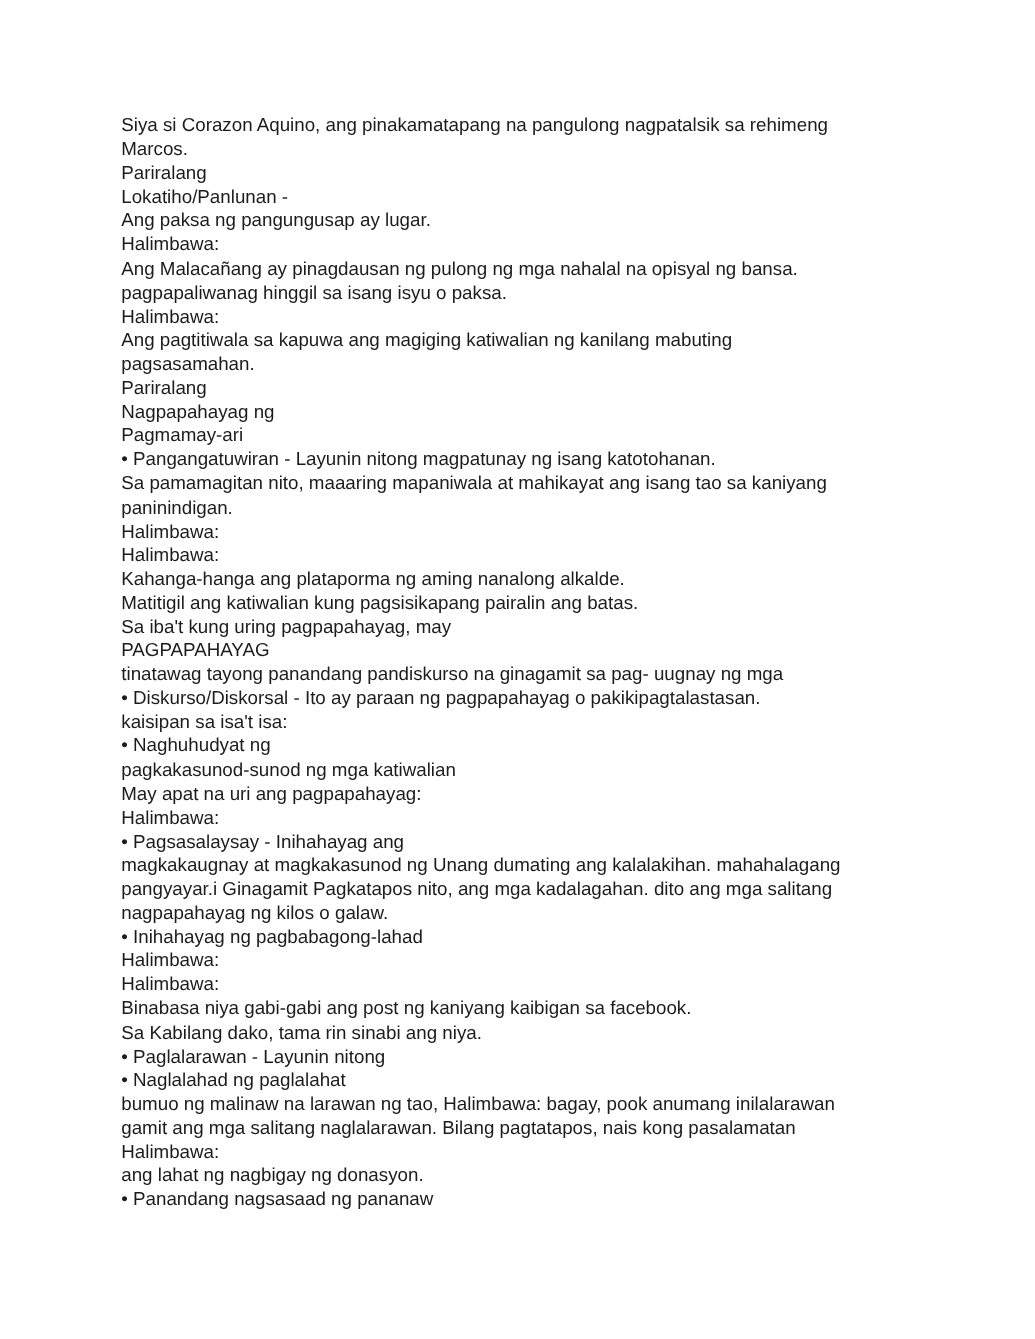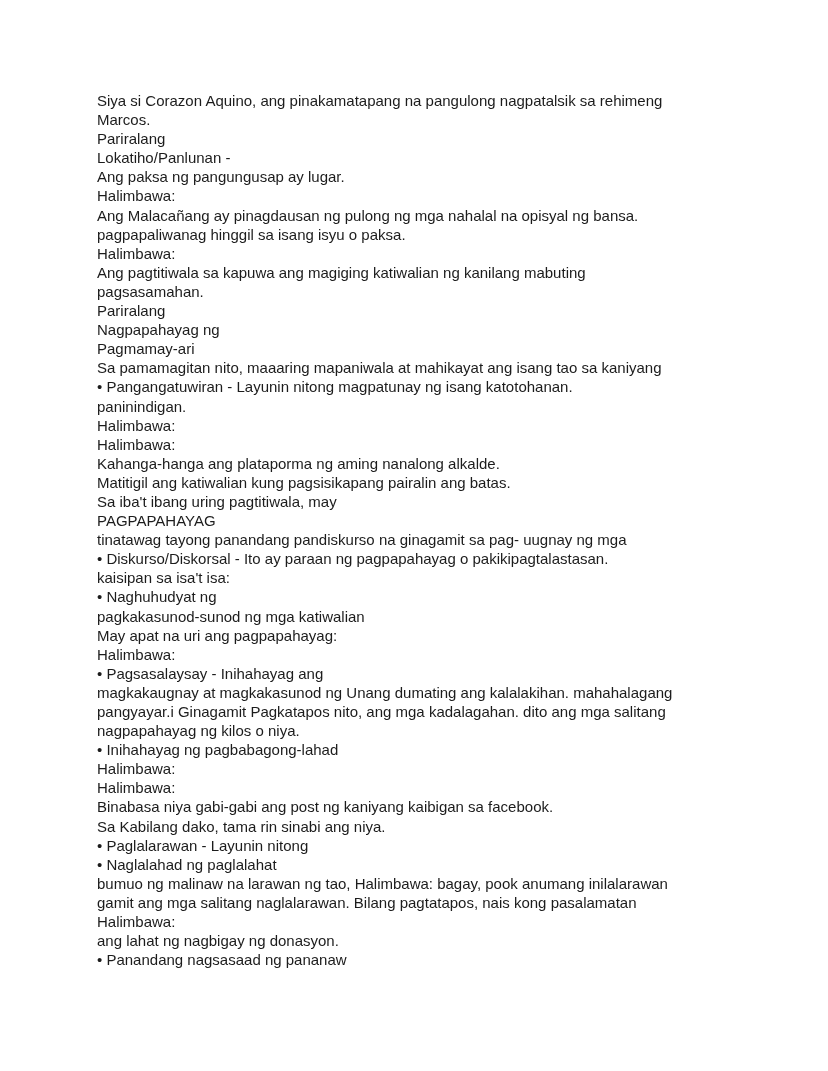--- a/index.html
+++ b/index.html
@@ -42,40 +42,40 @@
       <div class="line">Ang paksa ng pangungusap ay lugar.</div>
       <div class="line">Halimbawa:</div>
       <div class="line">Ang Malacañang ay pinagdausan ng pulong ng mga nahalal na opisyal ng bansa.</div>
       <div class="line">pagpapaliwanag hinggil sa isang isyu o paksa.</div>
       <div class="line">Halimbawa:</div>
       <div class="line">Ang pagtitiwala sa kapuwa ang magiging katiwalian ng kanilang mabuting</div>
       <div class="line">pagsasamahan.</div>
       <div class="line">Pariralang</div>
       <div class="line">Nagpapahayag ng</div>
       <div class="line">Pagmamay-ari</div>
+      <div class="line">• Pangangatuwiran - Layunin nitong magpatunay ng isang katotohanan.</div>
       <div class="line">Sa pamamagitan nito, maaaring mapaniwala at mahikayat ang isang tao sa kaniyang</div>
-      <div class="line">• Pangangatuwiran - Layunin nitong magpatunay ng isang katotohanan.</div>
       <div class="line">paninindigan.</div>
       <div class="line">Halimbawa:</div>
       <div class="line">Halimbawa:</div>
       <div class="line">Kahanga-hanga ang plataporma ng aming nanalong alkalde.</div>
       <div class="line">Matitigil ang katiwalian kung pagsisikapang pairalin ang batas.</div>
-      <div class="line">Sa iba't ibang uring pagtitiwala, may</div>
+      <div class="line">Sa iba't kung uring pagpapahayag, may</div>
       <div class="line">PAGPAPAHAYAG</div>
       <div class="line">tinatawag tayong panandang pandiskurso na ginagamit sa pag- uugnay ng mga</div>
       <div class="line">• Diskurso/Diskorsal - Ito ay paraan ng pagpapahayag o pakikipagtalastasan.</div>
       <div class="line">kaisipan sa isa't isa:</div>
       <div class="line">• Naghuhudyat ng</div>
       <div class="line">pagkakasunod-sunod ng mga katiwalian</div>
       <div class="line">May apat na uri ang pagpapahayag:</div>
       <div class="line">Halimbawa:</div>
       <div class="line">• Pagsasalaysay - Inihahayag ang</div>
       <div class="line">magkakaugnay at magkakasunod ng Unang dumating ang kalalakihan. mahahalagang</div>
       <div class="line">pangyayar.i Ginagamit Pagkatapos nito, ang mga kadalagahan. dito ang mga salitang</div>
-      <div class="line">nagpapahayag ng kilos o niya.</div>
+      <div class="line">nagpapahayag ng kilos o galaw.</div>
       <div class="line">• Inihahayag ng pagbabagong-lahad</div>
       <div class="line">Halimbawa:</div>
       <div class="line">Halimbawa:</div>
       <div class="line">Binabasa niya gabi-gabi ang post ng kaniyang kaibigan sa facebook.</div>
       <div class="line">Sa Kabilang dako, tama rin sinabi ang niya.</div>
       <div class="line">• Paglalarawan - Layunin nitong</div>
       <div class="line">• Naglalahad ng paglalahat</div>
       <div class="line">bumuo ng malinaw na larawan ng tao, Halimbawa: bagay, pook anumang inilalarawan</div>
       <div class="line">gamit ang mga salitang naglalarawan. Bilang pagtatapos, nais kong pasalamatan</div>
       <div class="line">Halimbawa:</div>

